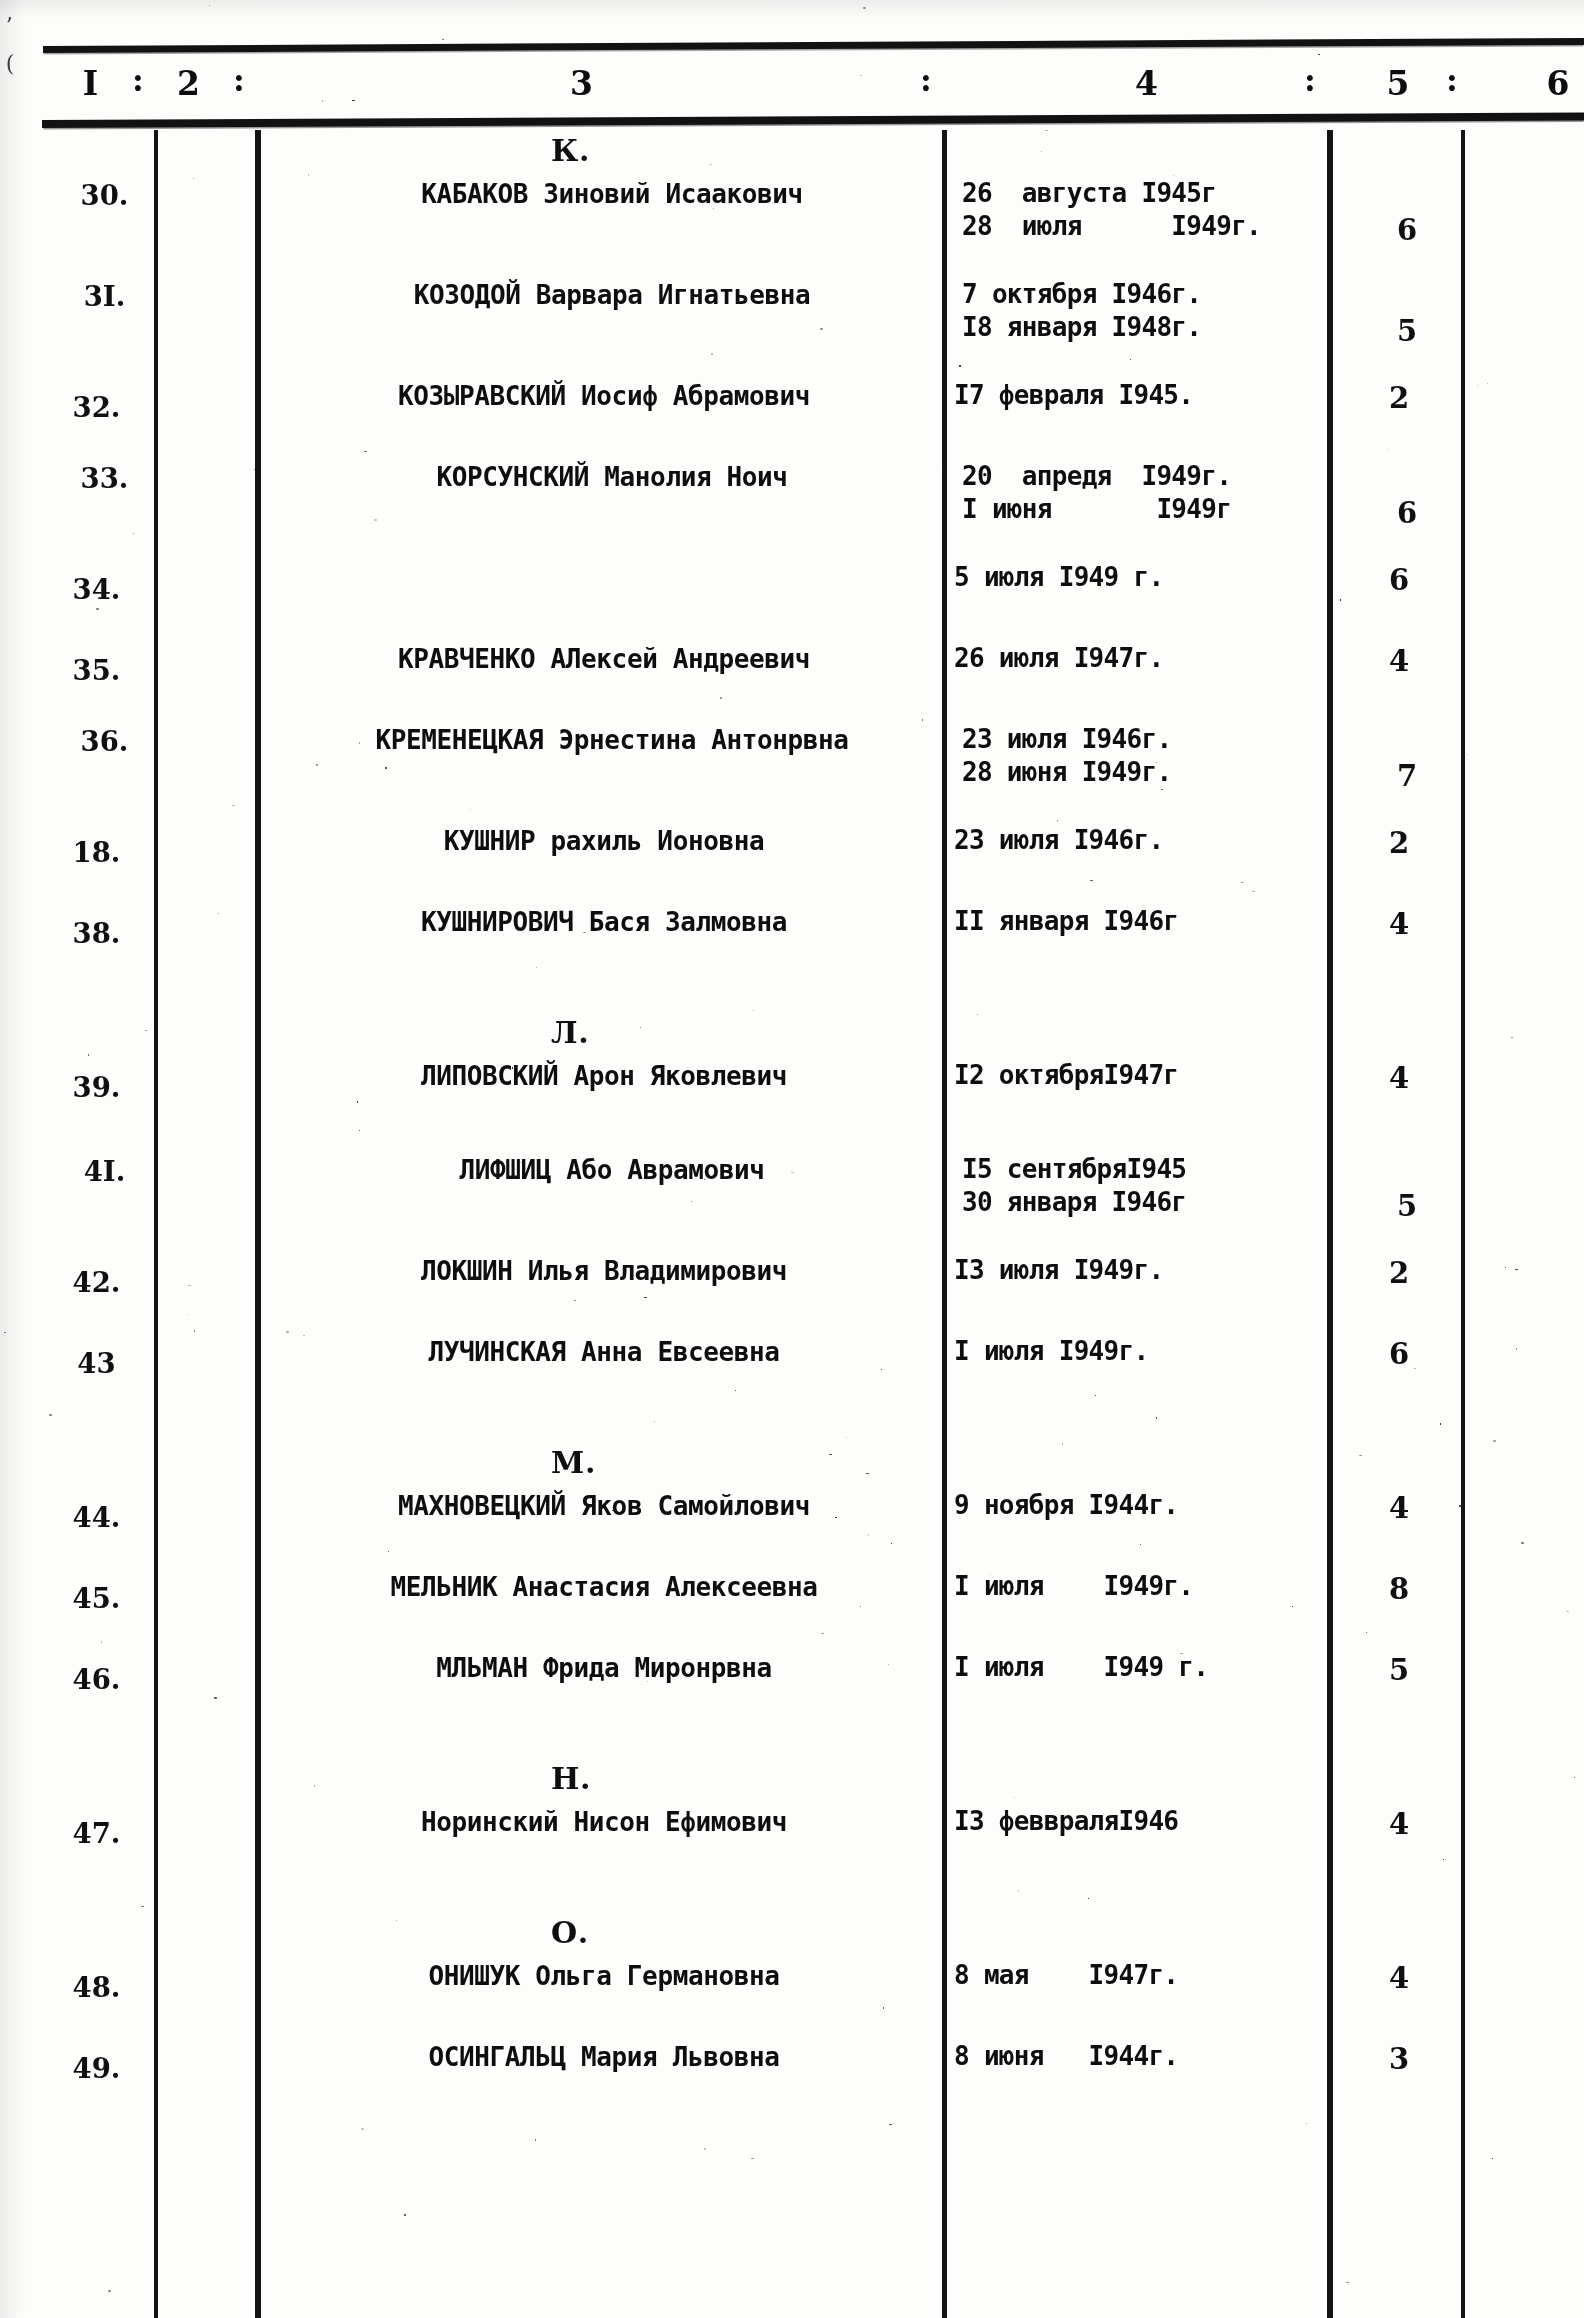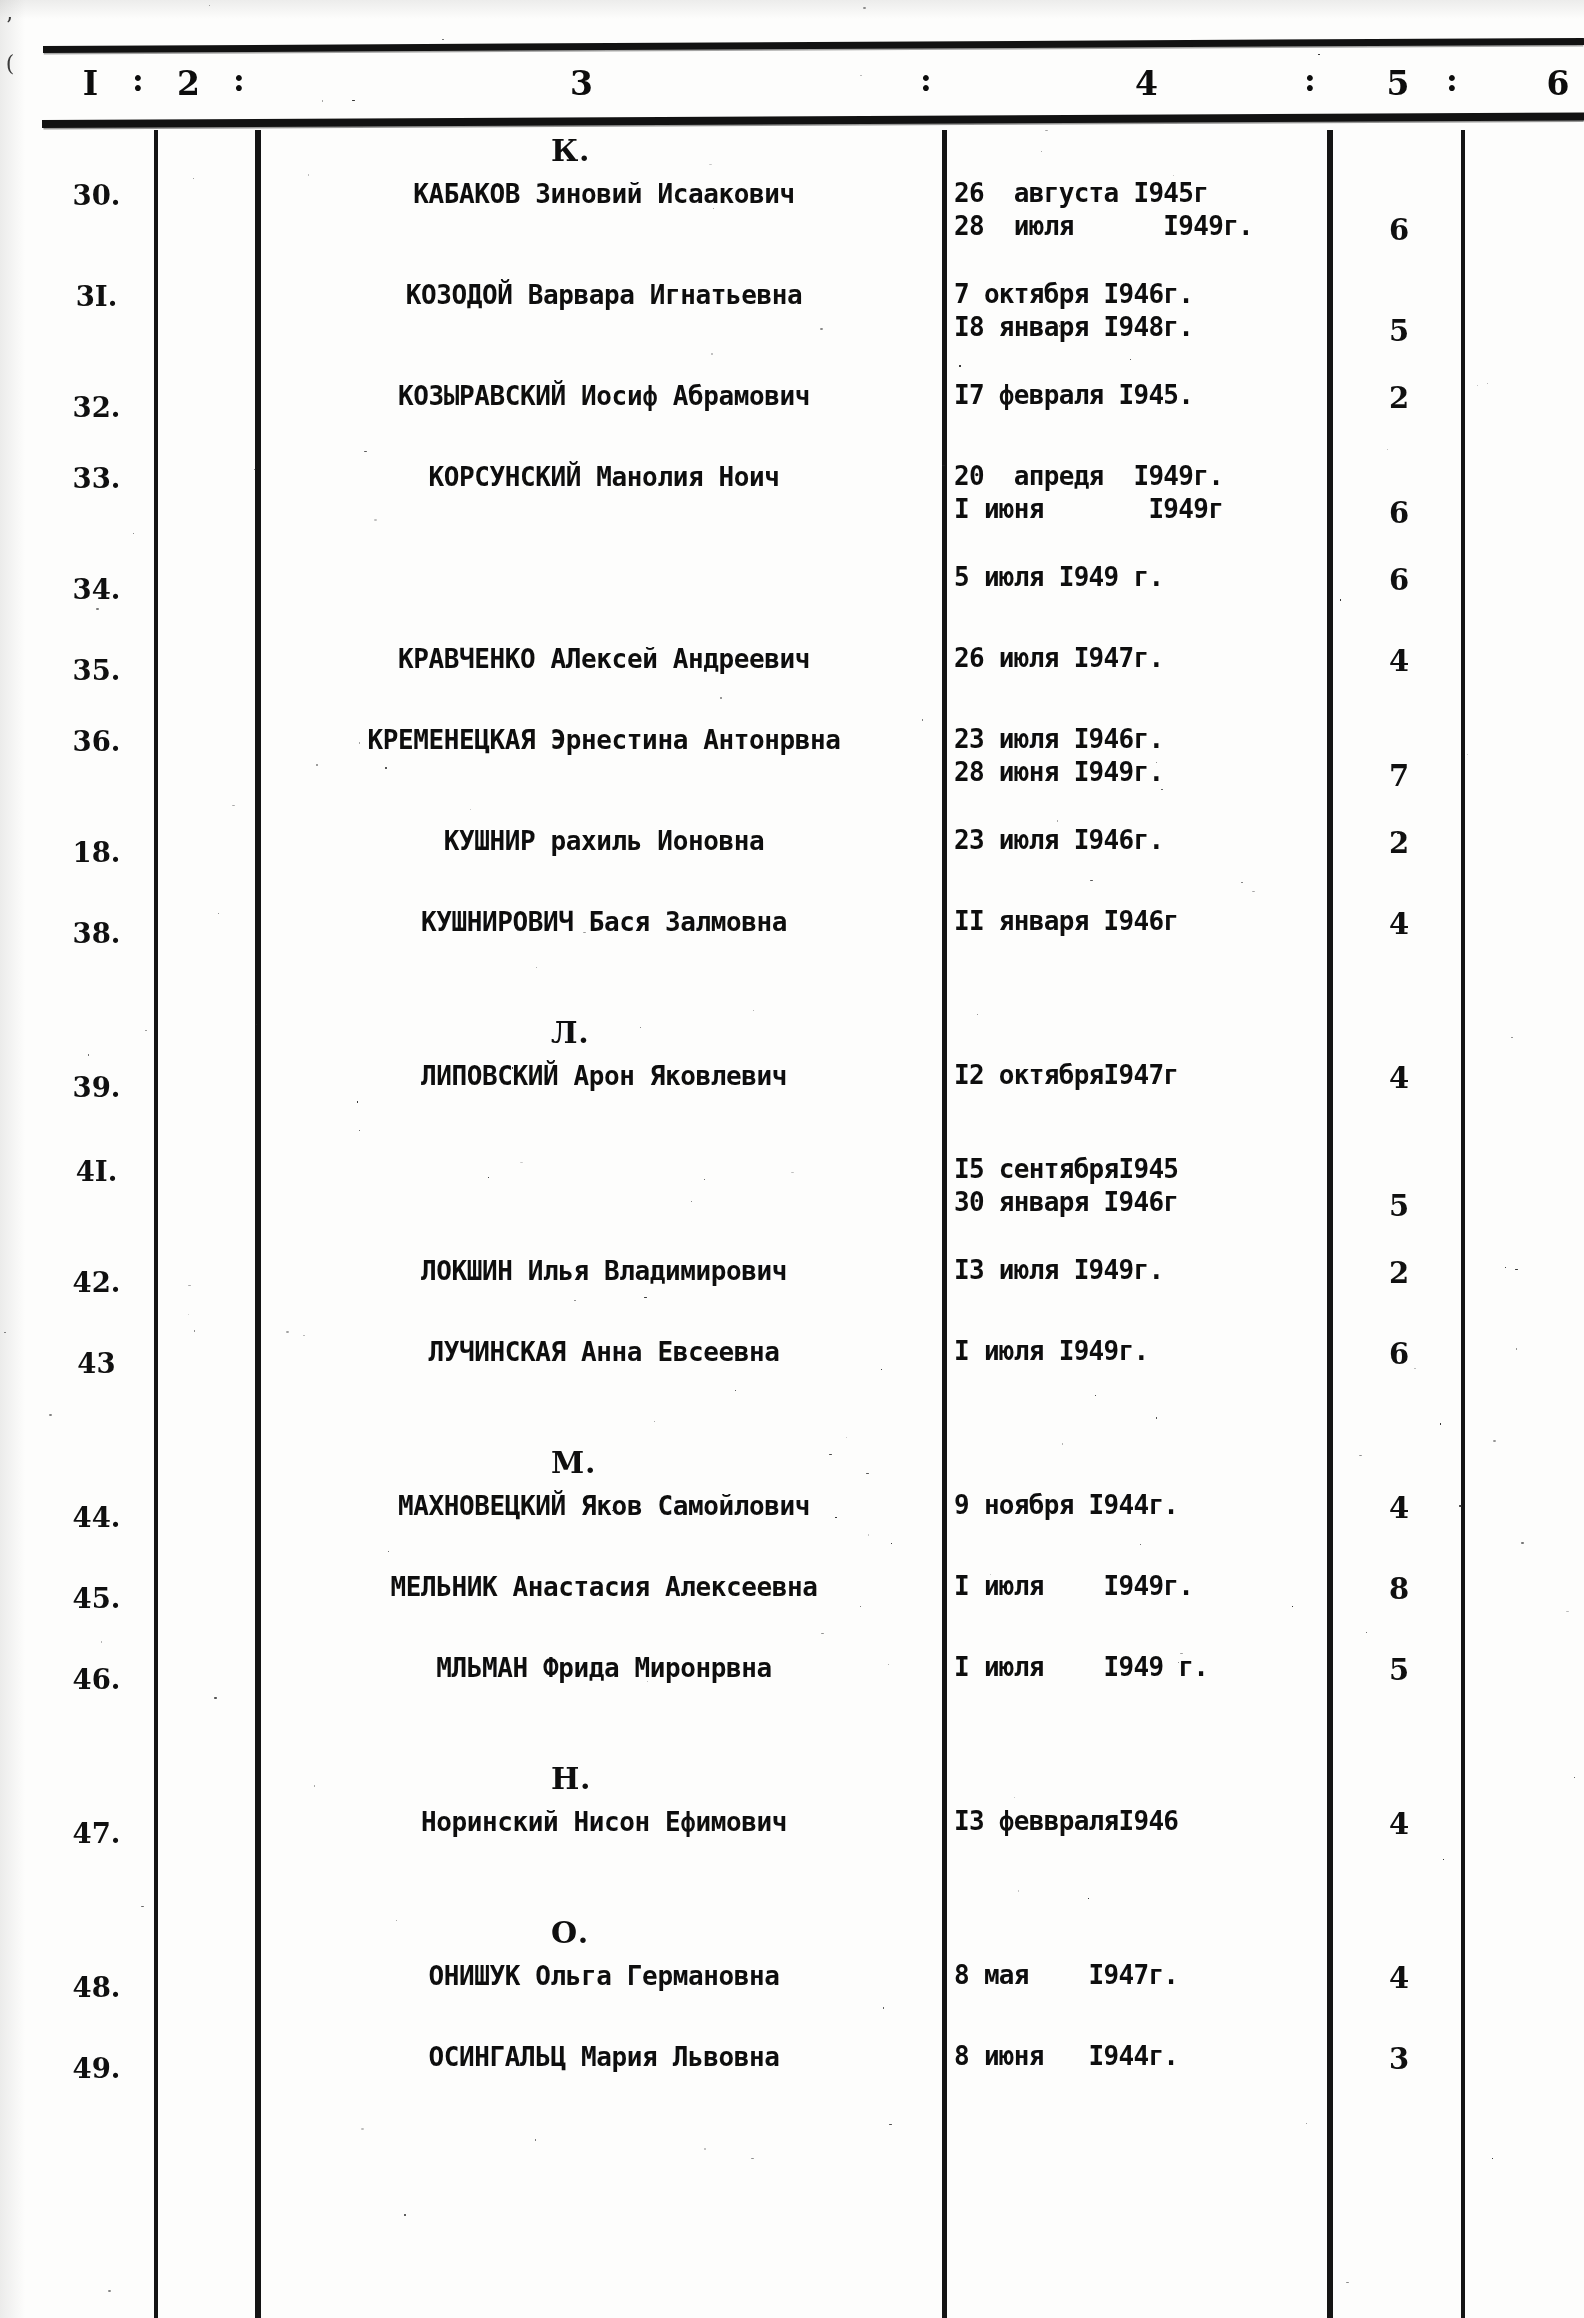--- a/index.html
+++ b/index.html
@@ -206,21 +206,21 @@
     width: 120px;
     text-align: center;
     font-family: "DejaVu Serif", serif;
     font-weight: 700;
     font-size: 29px;
     color: #101010;
   }
 
   
   .entry.single { height: 68px; }
-  .entry.double { height: 88px; }
+  .entry.double { height: 88px; margin-left: 8px; }
   .entry.double .count { top: 35px; }
   .entry.single .count { top: 1.4px; }
   .entry.double .name { top: 1.4px; }
   .entry.single .name { top: 1.4px; }
   .entry.double .num { top: 1.4px; }
   .entry.single .num { top: 11px; }
   .entry .dates { top: -1.4px; }
 
   .spacer-sm { height: 13px; }
   .spacer-md { height: 25px; }
@@ -335,20 +335,21 @@
         <div class="entry single">
           <span class="num">39.</span>
           <span class="name">ЛИПОВСКИЙ Арон Яковлевич</span>
           <span class="dates"><span class="dline">I2 октябряI947г</span></span>
           <span class="count">4</span>
         </div>
         <div class="spacer-sm"></div>
         <div class="spacer-sm"></div>
         <div class="entry double">
           <span class="num">4I.</span>
+          <span class="name">ЛИФШИЦ Або Аврамович</span>
           <span class="dates"><span class="dline">I5 сентябряI945</span><span class="dline">30 января I946г</span></span>
           <span class="count">5</span>
         </div>
         <div class="spacer-sm"></div>
         <div class="entry single">
           <span class="num">42.</span>
           <span class="name">ЛОКШИН  Илья Владимирович</span>
           <span class="dates"><span class="dline">I3 июля I949г.</span></span>
           <span class="count">2</span>
         </div>

